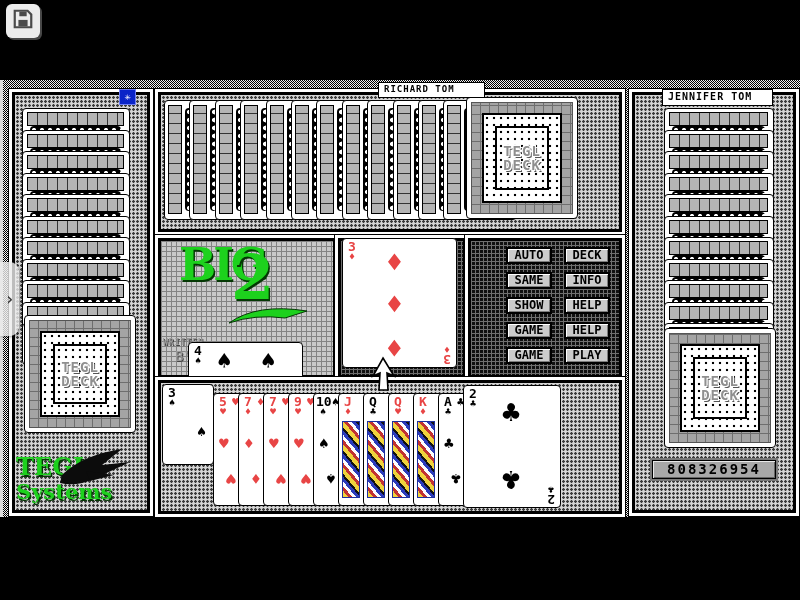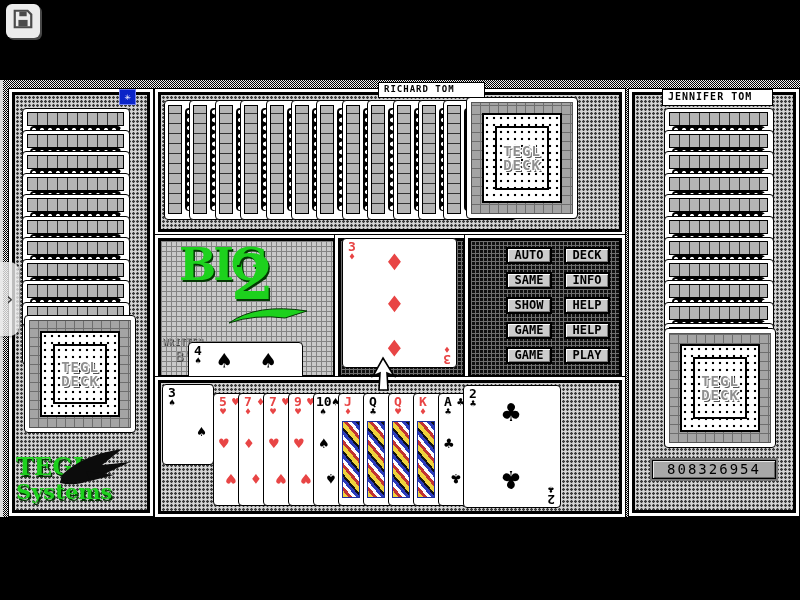--- a/index.html
+++ b/index.html
@@ -96,21 +96,21 @@
   #written1{position:absolute;left:2px;top:97px;font-size:8px;font-weight:bold;color:#9a9a9a;
             text-shadow:1px 1px 0 #444;letter-spacing:1px;}
   #written2{position:absolute;left:14px;top:107px;font-size:14px;font-weight:normal;color:#9a9a9a;
             text-shadow:1px 1px 0 #444;letter-spacing:1px;}
   #brand-tegl{position:absolute;left:1px;top:360px;font-size:24px;line-height:24px;z-index:11;}
   #brand-systems{position:absolute;left:1px;top:386px;font-size:21px;line-height:22px;z-index:11;}
   #brand-corp{position:absolute;left:3px;top:387px;font-size:21px;line-height:22px;z-index:11;}
   #bird{position:absolute;left:41px;top:350px;z-index:12;}
   #score-bar{position:absolute;left:17px;top:365px;width:122px;height:17px;background:#a8a8a8;
              border:1px solid #000;box-shadow:inset 1px 1px 0 #e8e8e8,inset -1px -1px 0 #666,0 0 0 2px #7a7a7a;
-             font-weight:normal;font-size:14px;line-height:16px;letter-spacing:2px;text-align:center;color:#000;z-index:11;}
+             font-weight:bold;font-size:14px;line-height:16px;letter-spacing:2px;text-align:center;color:#000;z-index:11;}
 
   
   #side-toggle{position:absolute;left:0;top:262px;width:19px;height:74px;background:rgba(236,236,236,.8);
                border-radius:0 9px 9px 0;box-shadow:1px 1px 3px rgba(0,0,0,.35);display:flex;align-items:center;
                justify-content:center;color:#3a3a3a;font-size:17px;font-weight:bold;z-index:40;}
   #cursor{position:absolute;left:370px;top:276px;z-index:99;}
 </style>
 </head>
 <body>
 

